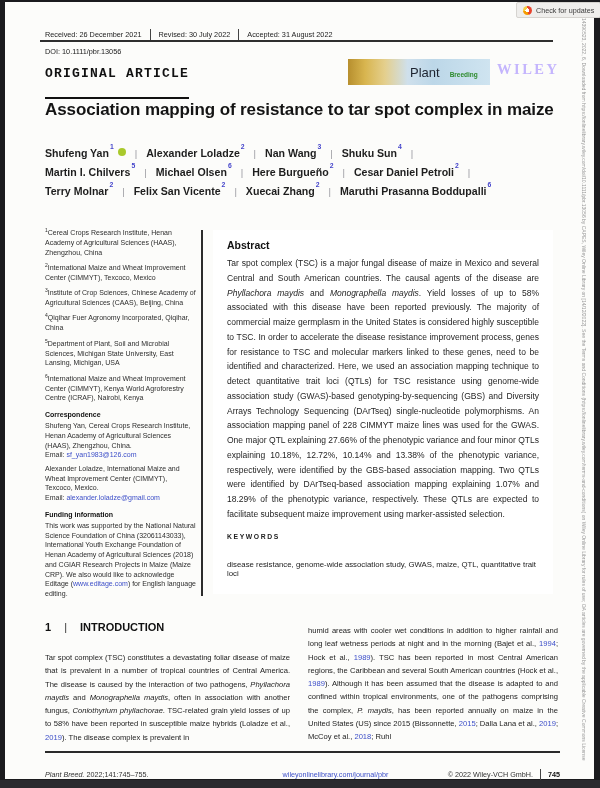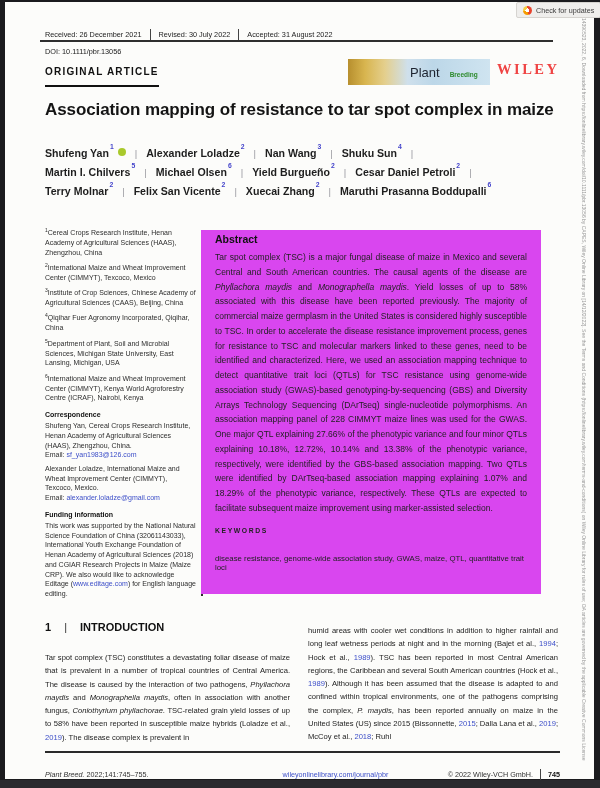--- a/index.html
+++ b/index.html
@@ -17,30 +17,30 @@
 
   
   .sidebar-rot { position:absolute; left:587px; top:18px; transform:rotate(90deg); transform-origin:0 0;
            font-size:5px; color:#9a9a9a; white-space:nowrap; letter-spacing:0; width:745px; overflow:hidden; }
 
   
   .dates-row { position:absolute; left:45px; top:29px; display:flex; align-items:center; font-size:7.3px; color:#222; }
   .date-sep { width:0; height:11px; border-left:1.6px solid #444; margin:0 8px; }
   .rule-top { position:absolute; left:40px; top:40px; width:513px; height:2px; background:#2e2e2e; }
   .doi-line { position:absolute; left:45px; top:47px; font-size:7.3px; color:#222; }
-  .article-type { position:absolute; left:45px; top:66px; font-size:10px; font-weight:bold; letter-spacing:1.2px;
-           color:#111; border-bottom:2.5px solid #111; padding-bottom:8px; }
+  .article-type { position:absolute; left:45px; top:66px; font-size:13px; font-weight:bold; letter-spacing:1.2px;
+           color:#111; border-bottom:2.5px solid #111; padding-bottom:16px;font-family:Liberation Mono, monospace; }
 
   .journal-banner { position:absolute; left:348px; top:59px; width:142px; height:26px; display:flex; align-items:center;
            background:linear-gradient(90deg,#b78f2e 0%,#d8b54f 12%,#e4cf8d 26%,#cfe0ec 42%,#bcd7e8 60%,#cfe4f0 100%); }
   .banner-text { margin-left:62px; display:flex; align-items:baseline; gap:10px; }
   .banner-plant { font-size:13px; color:#1d2430; font-weight:500; }
   .banner-breeding { font-size:6.5px; color:#2e8b2e; font-weight:bold; }
   .publisher { position:absolute; left:497px; top:61px; font-family:"Liberation Serif", serif; font-size:14.5px;
-           font-weight:bold; letter-spacing:2.5px; color:#ef4444; }
+           font-weight:bold; letter-spacing:2.5px; color:#c4b5fd; }
 
   
   .paper-title { position:absolute; left:45px; top:100px; width:515px; font-size:17px; font-weight:bold; color:#141414; letter-spacing:-0.1px; }
   .authors { position:absolute; left:45px; top:146px; width:515px; }
   .authors-row { display:flex; align-items:baseline; height:19px; font-size:10.6px; font-weight:bold; color:#1e1e1e; white-space:nowrap; }
   .au-sup { font-size:6.8px; color:#4444cb; vertical-align:super; margin-left:1px; position:relative; top:-3px; }
   .au-sep { color:#9a9aa0; font-weight:normal; font-size:9.5px; margin:0 9px; }
   .orcid { display:inline-block; width:8px; height:8px; border-radius:50%; background:#a9c92c; margin-left:4px; position:relative; top:-1px; }
 
   
@@ -48,22 +48,22 @@
   .aff { margin-bottom:3.5px; }
   .aff sup { font-size:5px; color:#2d2d2d; }
   .info-heading { font-weight:bold; color:#111; margin-top:7px; margin-bottom:1.5px; font-size:7px; }
   .corr-block { margin-bottom:4px; }
   .lnk { color:#3c4ec8; }
   .seg-i { font-style:italic; }
   .seg-l { color:#3c4ec8; }
 
   
   .v-divider { position:absolute; left:201px; top:230px; width:1.6px; height:366px; background:#2c2c2c; }
-  .abstract-box { position:absolute; left:201px; top:230px; width:340px; height:364px; background:#d946ef;
-           padding:3px 14px; overflow:hidden; }
+  .abstract-box { position:absolute; left:213px; top:230px; width:340px; height:364px; background:#ffffff;
+           padding:9px 14px; overflow:hidden; }
   .abstract-head { font-size:10.5px; font-weight:bold; color:#111; margin-bottom:5px; }
   .abstract-text { font-size:8.5px; line-height:14.75px; color:#1f1f1f; text-align:justify; }
   .kw-head { font-size:6.8px; font-weight:bold; letter-spacing:1.6px; color:#222; margin-top:11px; }
   .kw-text { font-size:7.8px; color:#222; margin-top:20px; }
 
   
   .section-heading { position:absolute; left:45px; top:621px; font-size:11px; font-weight:bold; color:#111; display:flex; align-items:baseline; }
   .sec-pipe { font-weight:normal; color:#333; margin:0 13px; }
   .col-left  { position:absolute; left:45px;  top:651px; width:245px; font-size:7.6px; line-height:13.3px; color:#222; text-align:justify; }
   .col-right { position:absolute; left:308px; top:624px; width:250px; font-size:7.6px; line-height:13.3px; color:#222; text-align:justify; }
@@ -121,21 +121,21 @@
       <span><span>Nan Wang</span><sup class="au-sup">3</sup></span>
       <span class="au-sep">|</span>
       <span><span>Shuku Sun</span><sup class="au-sup">4</sup></span>
       <span class="au-sep">|</span>
     </div>
     <div class="authors-row">
       <span><span>Martin I. Chilvers</span><sup class="au-sup">5</sup></span>
       <span class="au-sep">|</span>
       <span><span>Michael Olsen</span><sup class="au-sup">6</sup></span>
       <span class="au-sep">|</span>
-      <span><span>Yield Burgueño</span><sup class="au-sup">2</sup></span>
+      <span><span>Here Burgueño</span><sup class="au-sup">2</sup></span>
       <span class="au-sep">|</span>
       <span><span>Cesar Daniel Petroli</span><sup class="au-sup">2</sup></span>
       <span class="au-sep">|</span>
     </div>
     <div class="authors-row">
       <span><span>Terry Molnar</span><sup class="au-sup">2</sup></span>
       <span class="au-sep">|</span>
       <span><span>Felix San Vicente</span><sup class="au-sup">2</sup></span>
       <span class="au-sep">|</span>
       <span><span>Xuecai Zhang</span><sup class="au-sup">2</sup></span>

